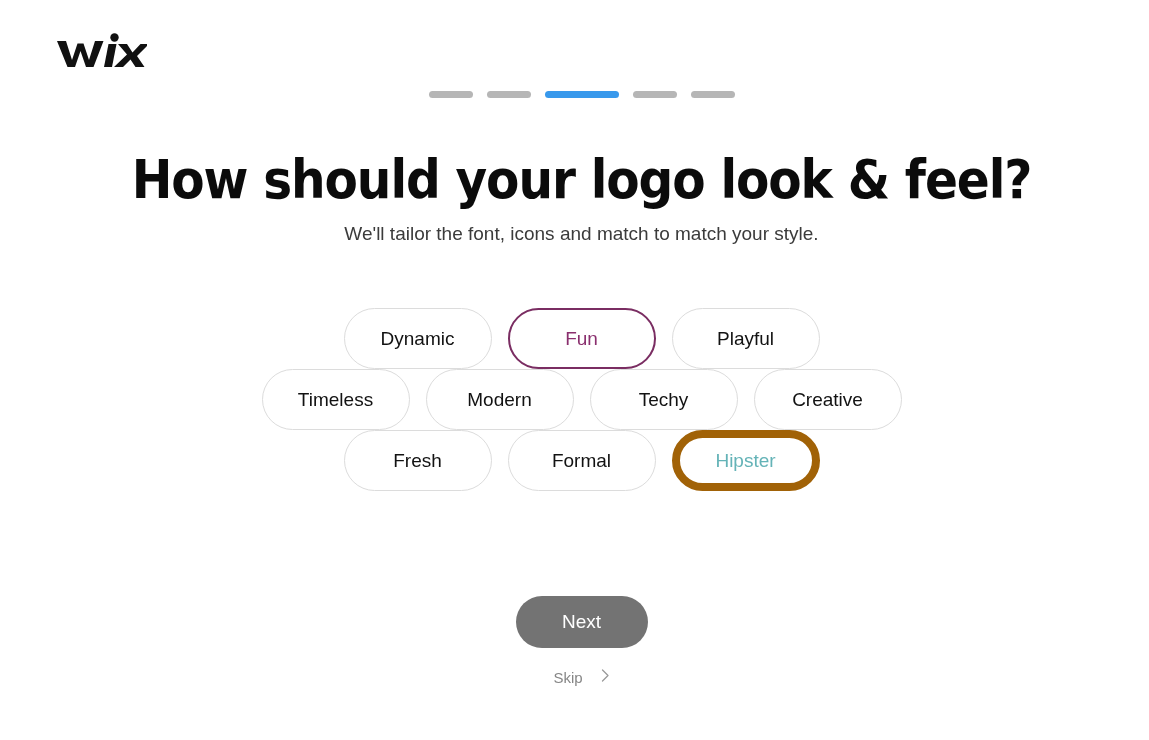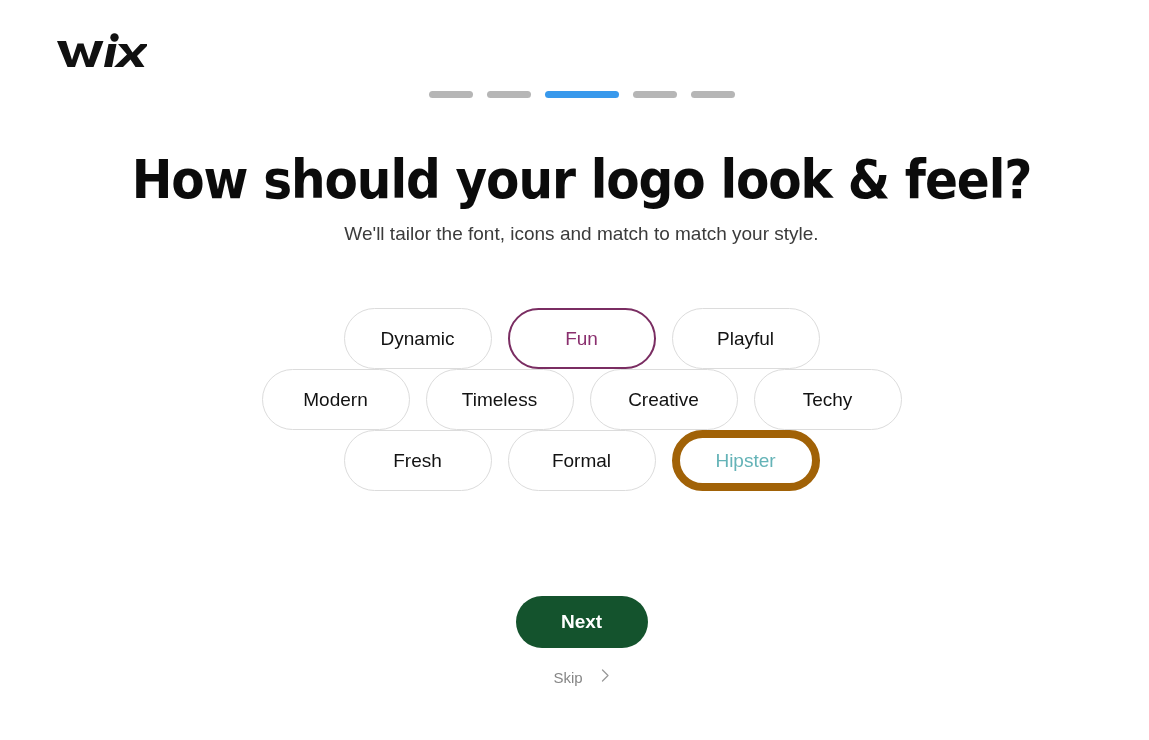--- a/index.html
+++ b/index.html
@@ -74,27 +74,27 @@
   .pill.selected-teal {
     border:8px solid #a16207;
     color:#64b3b7;
   }
 
   
   .next-btn {
     position:absolute; left:50%; top:596px;
     transform:translateX(-50%);
     width:132px; height:52px;
-    background:#14532d;
+    background:#737373;
     border:none; border-radius:26px;
     color:#ffffff;
     font-size:19px;
     font-family:"Liberation Sans", sans-serif;
     cursor:pointer;
-    display:flex; align-items:center; justify-content:center;font-weight:bold;
+    display:flex; align-items:center; justify-content:center;
   }
 
   
   .skip {
     position:absolute; left:0; right:0; top:668px;
     display:flex; justify-content:center; align-items:center; gap:18px;
     cursor:pointer;
   }
   .skip-label { font-size:15px; color:#868686; }
   .skip-chevron { display:block; }
@@ -135,30 +135,30 @@
       <div class="pill selected-purple">
         <span>Fun</span>
       </div>
       <div class="pill">
         <span>Playful</span>
       </div>
     </div>
 
     <div class="pill-row">
       <div class="pill">
+        <span>Timeless</span>
+      </div>
+      <div class="pill">
         <span>Modern</span>
       </div>
       <div class="pill">
-        <span>Timeless</span>
+        <span>Techy</span>
       </div>
       <div class="pill">
         <span>Creative</span>
-      </div>
-      <div class="pill">
-        <span>Techy</span>
       </div>
     </div>
 
     <div class="pill-row">
       <div class="pill">
         <span>Fresh</span>
       </div>
       <div class="pill">
         <span>Formal</span>
       </div>

